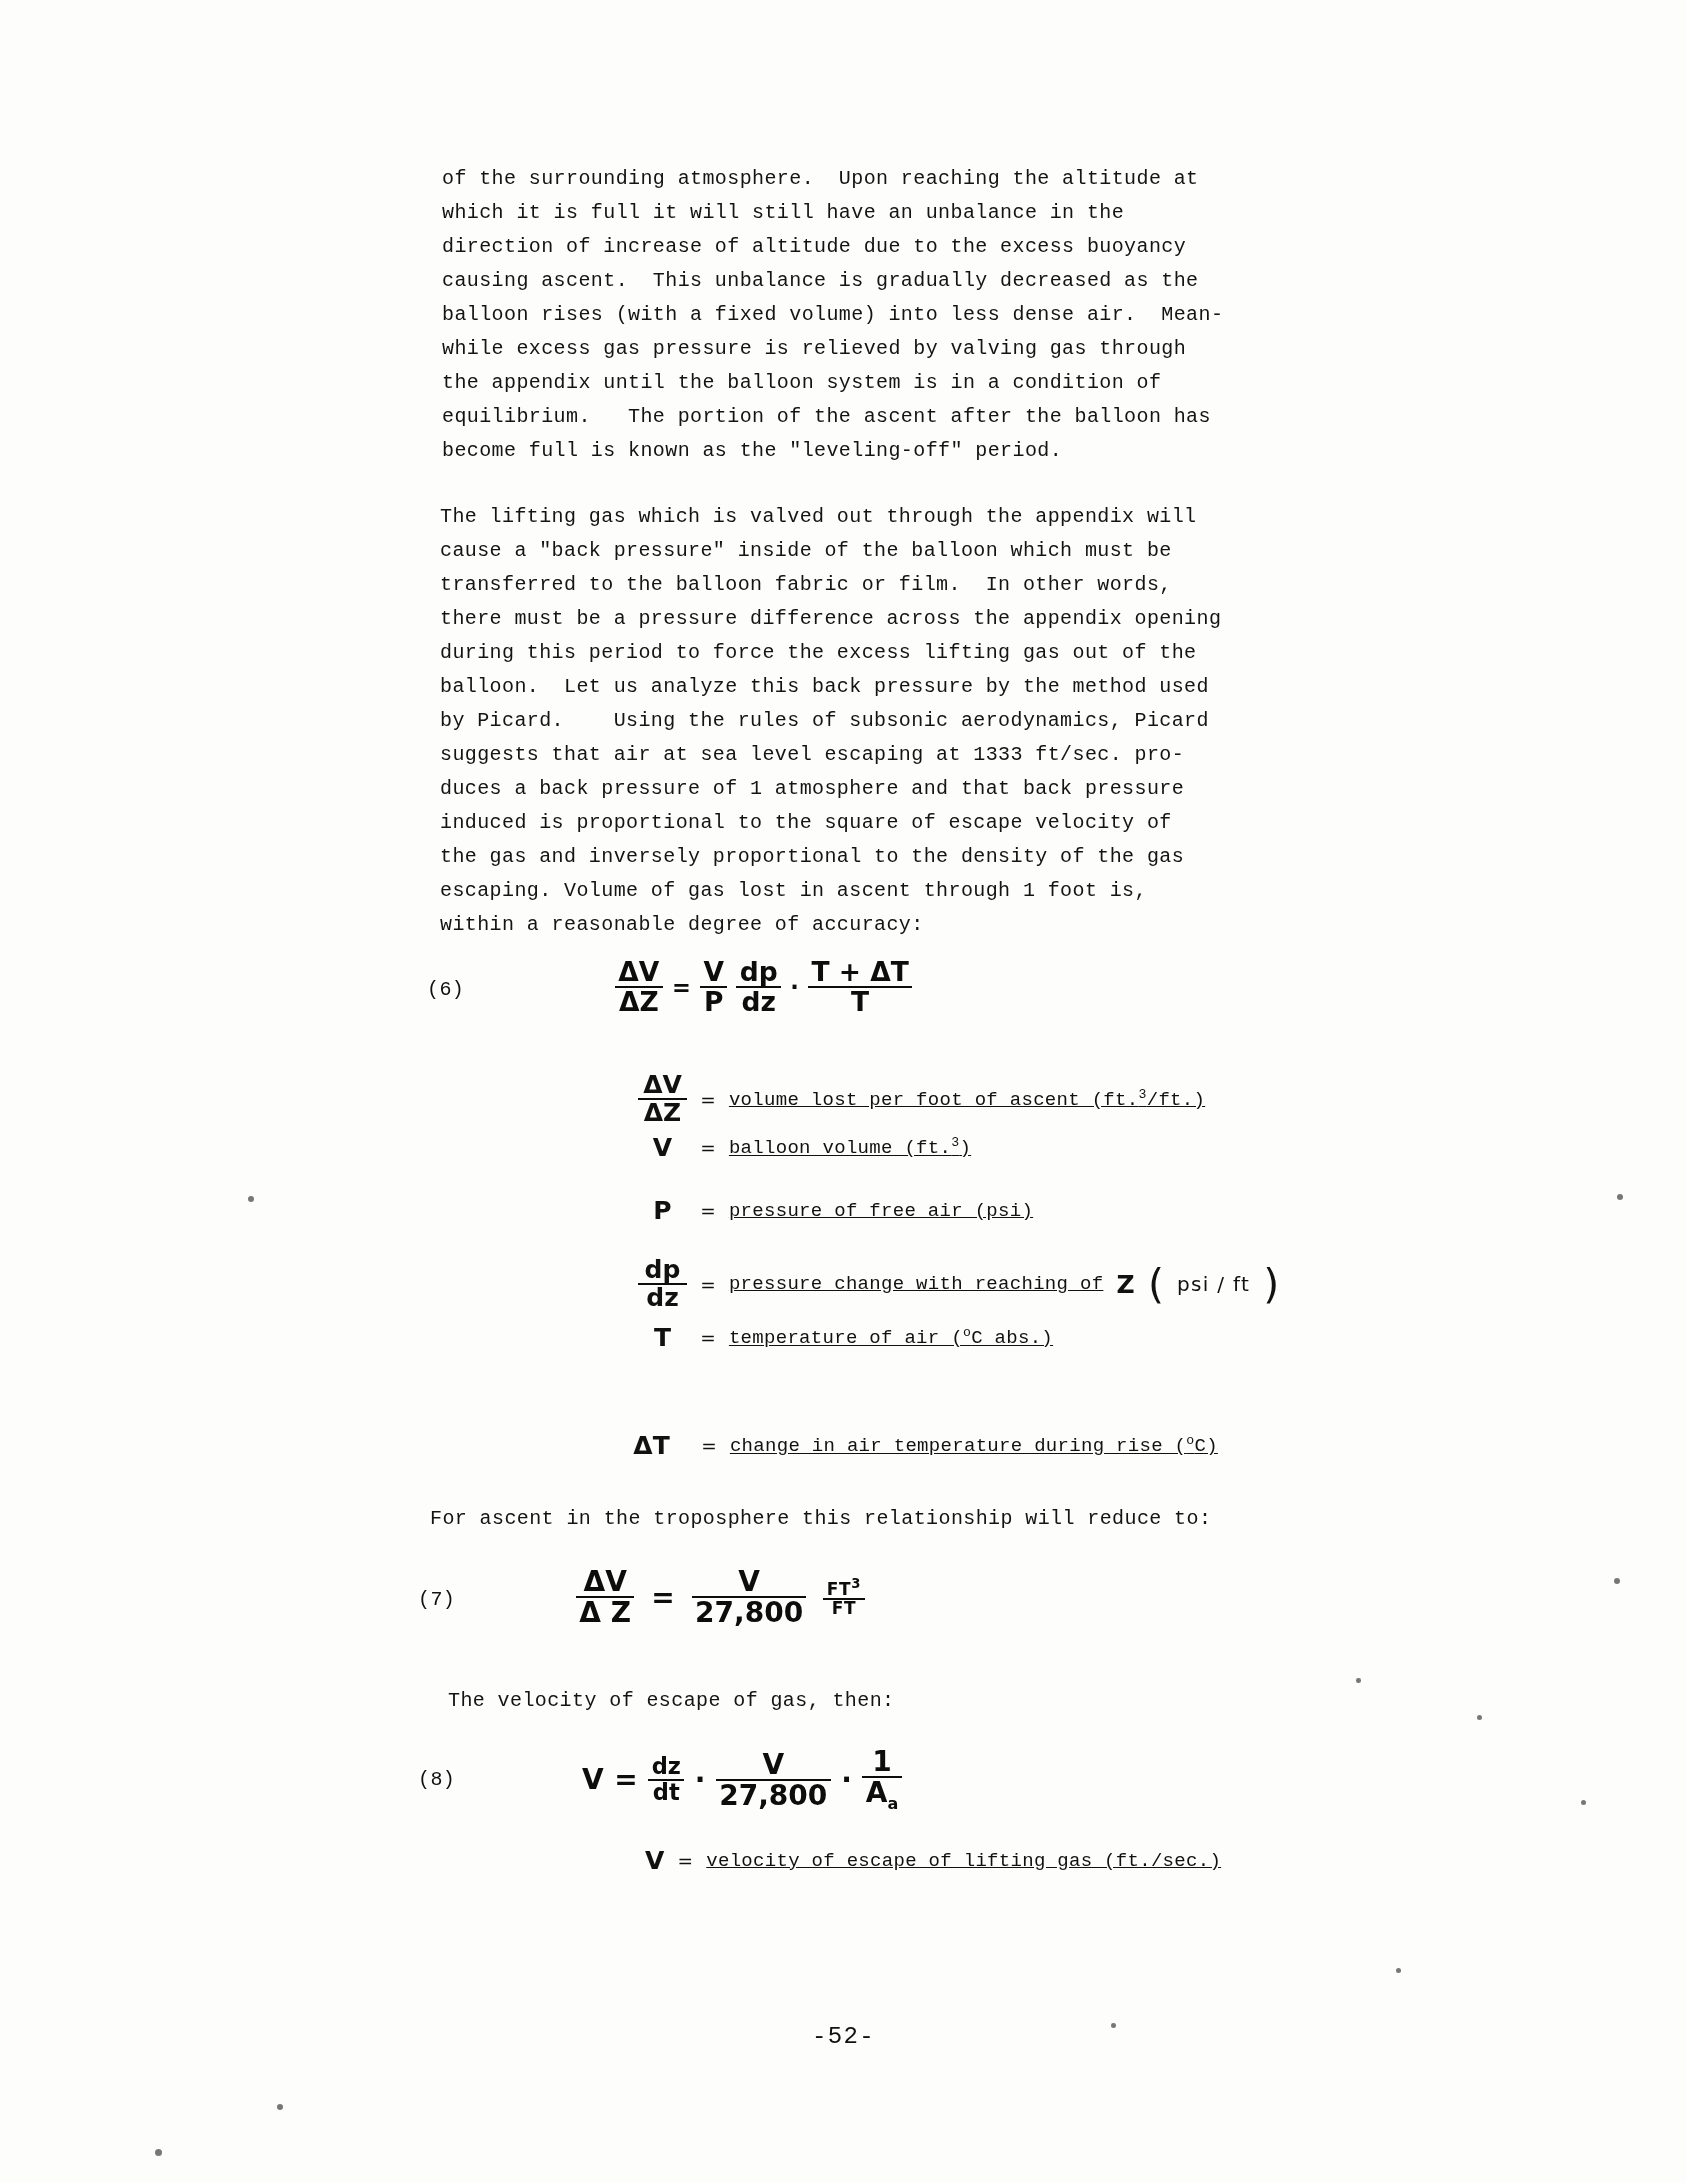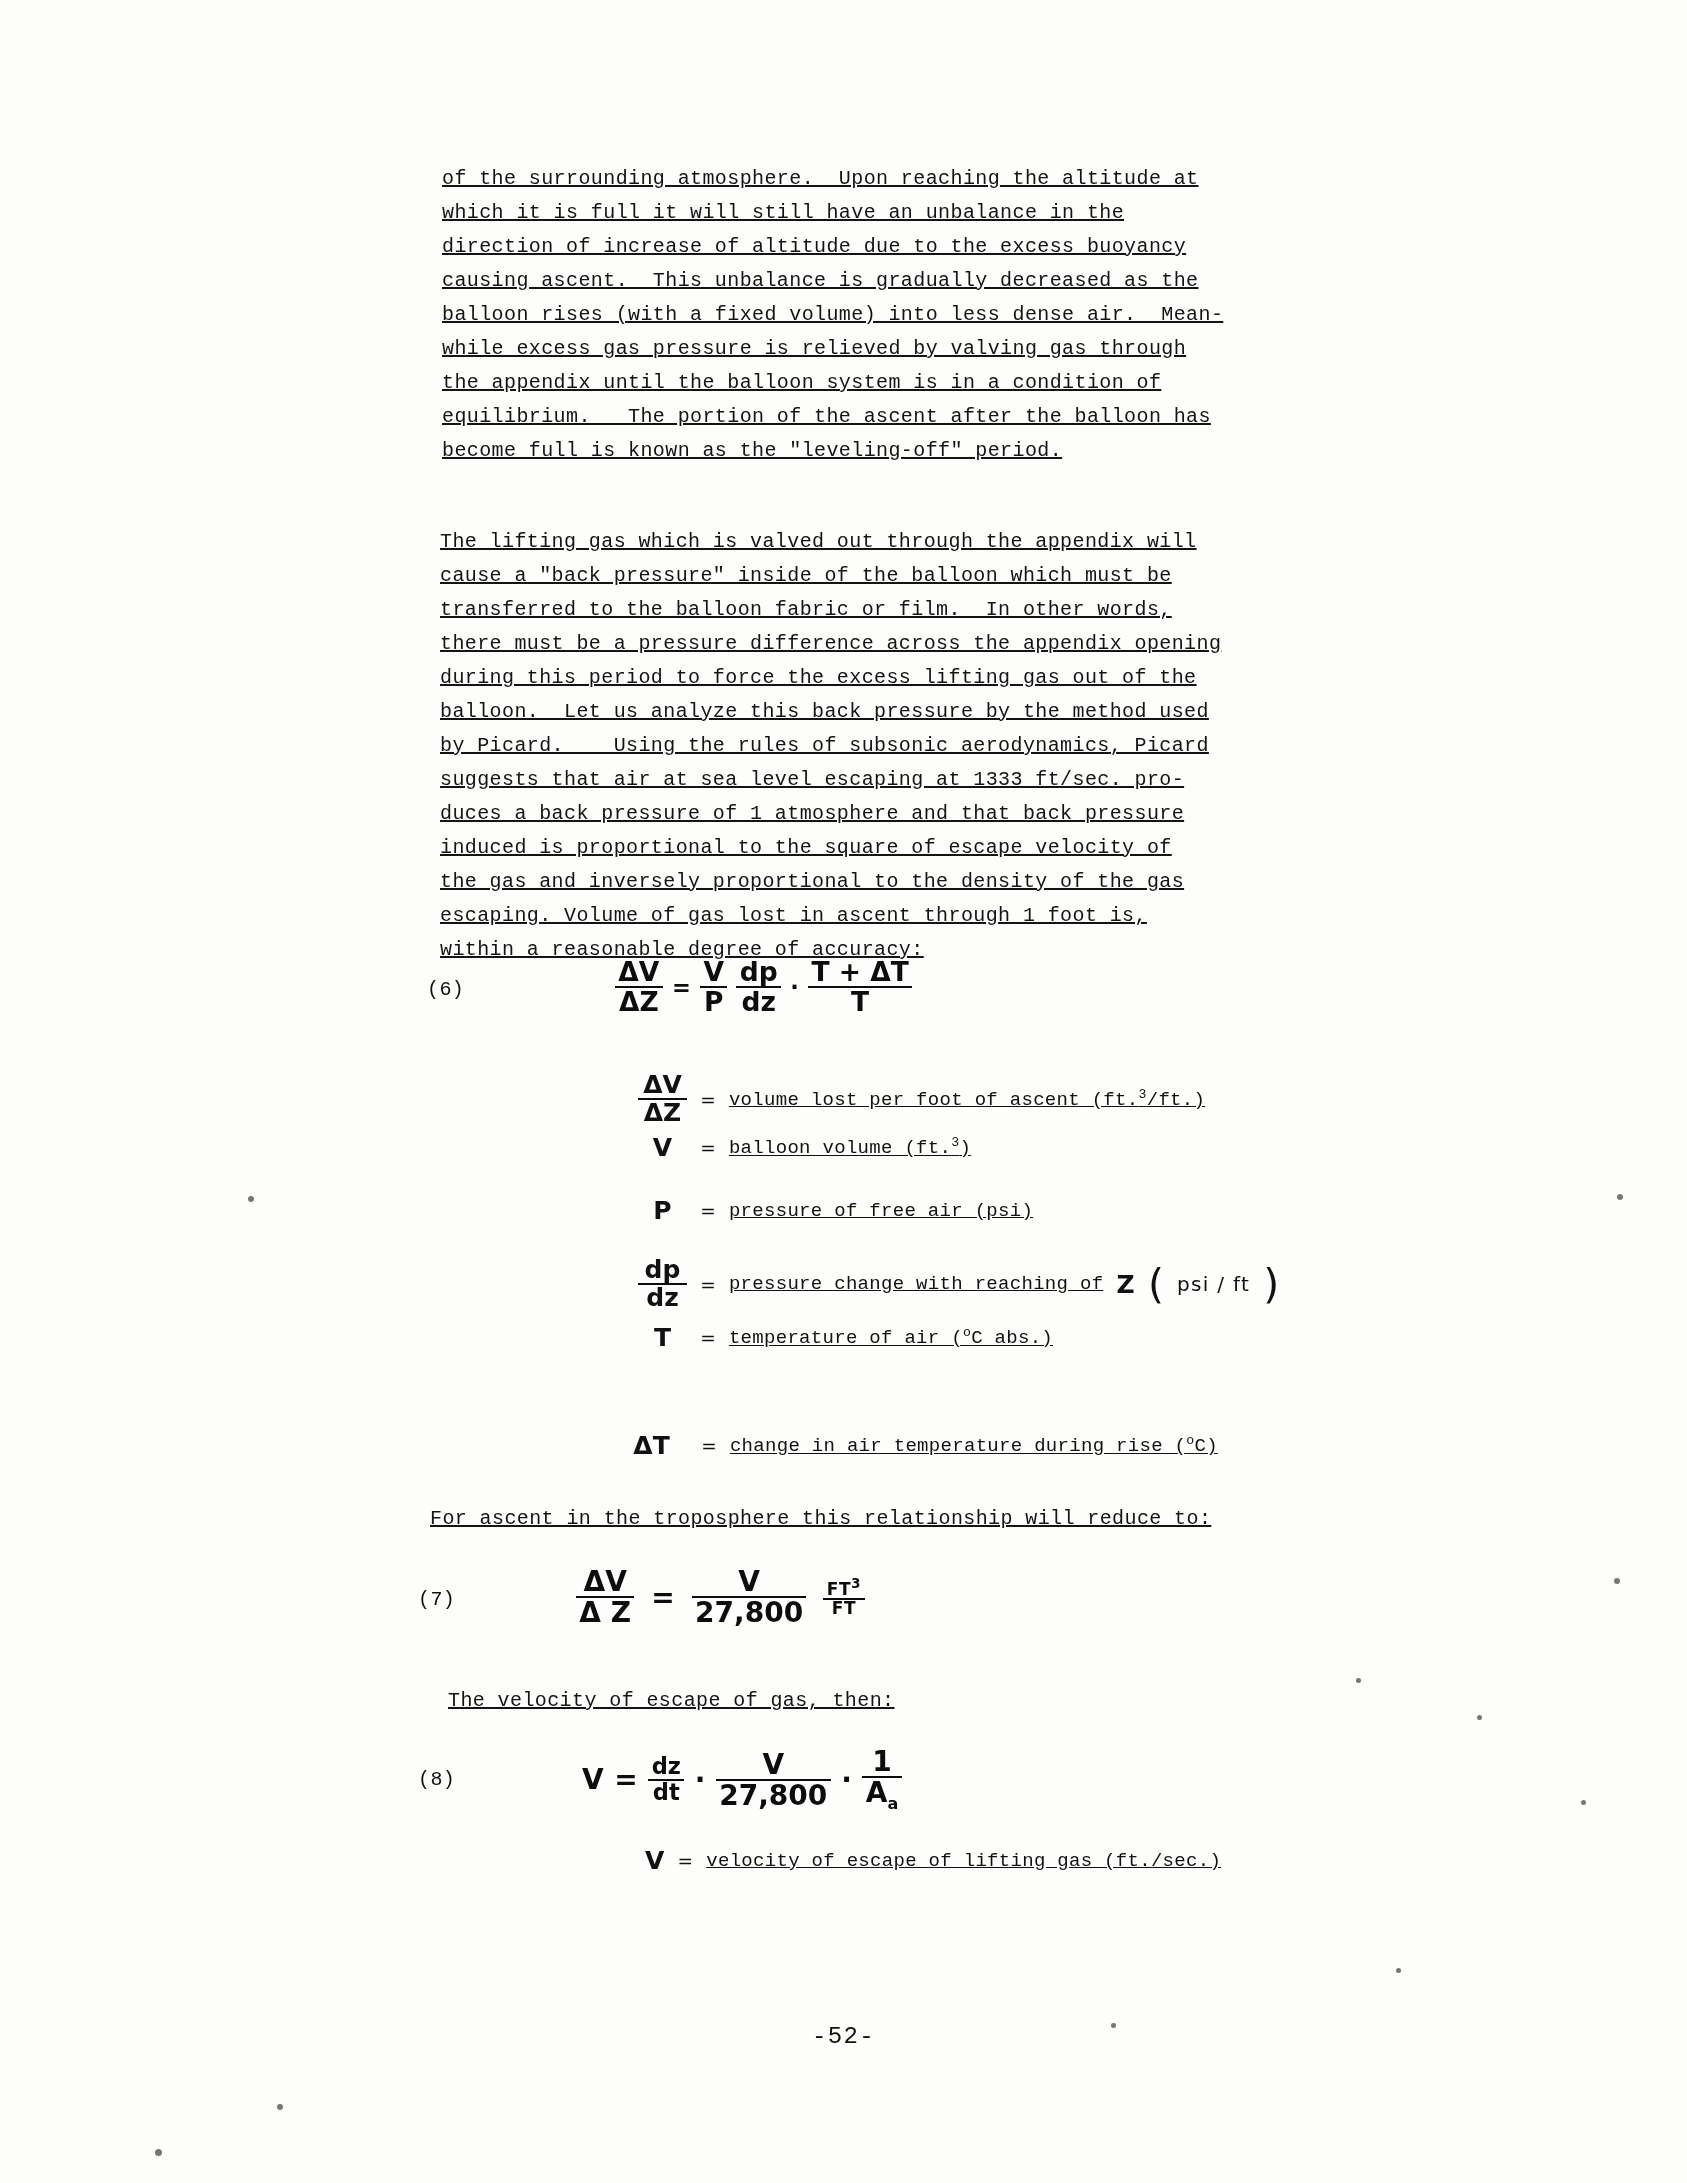--- a/index.html
+++ b/index.html
@@ -29,24 +29,23 @@
     border-radius: 50%;
     opacity: .75;
   }
   .body-text {
     position: absolute;
     font-size: 20px;
     line-height: 34px;
     letter-spacing: 0.4px;
     white-space: pre;
     color: #141414;
-    text-decoration: underline;
   }
   .para1 { left: 442px; top: 162px; }
-  .para2 { left: 440px; top: 500px; margin-top: 25px; }
+  .para2 { left: 440px; top: 500px; }
   .para3 { left: 430px; top: 1502px; }
   .para4 { left: 448px; top: 1684px; }
 
   .eqnum {
     position: absolute;
     font-size: 20px;
     letter-spacing: 0.4px;
     white-space: pre;
   }
   .eqnum6 { left: 427px; top: 978px; }

